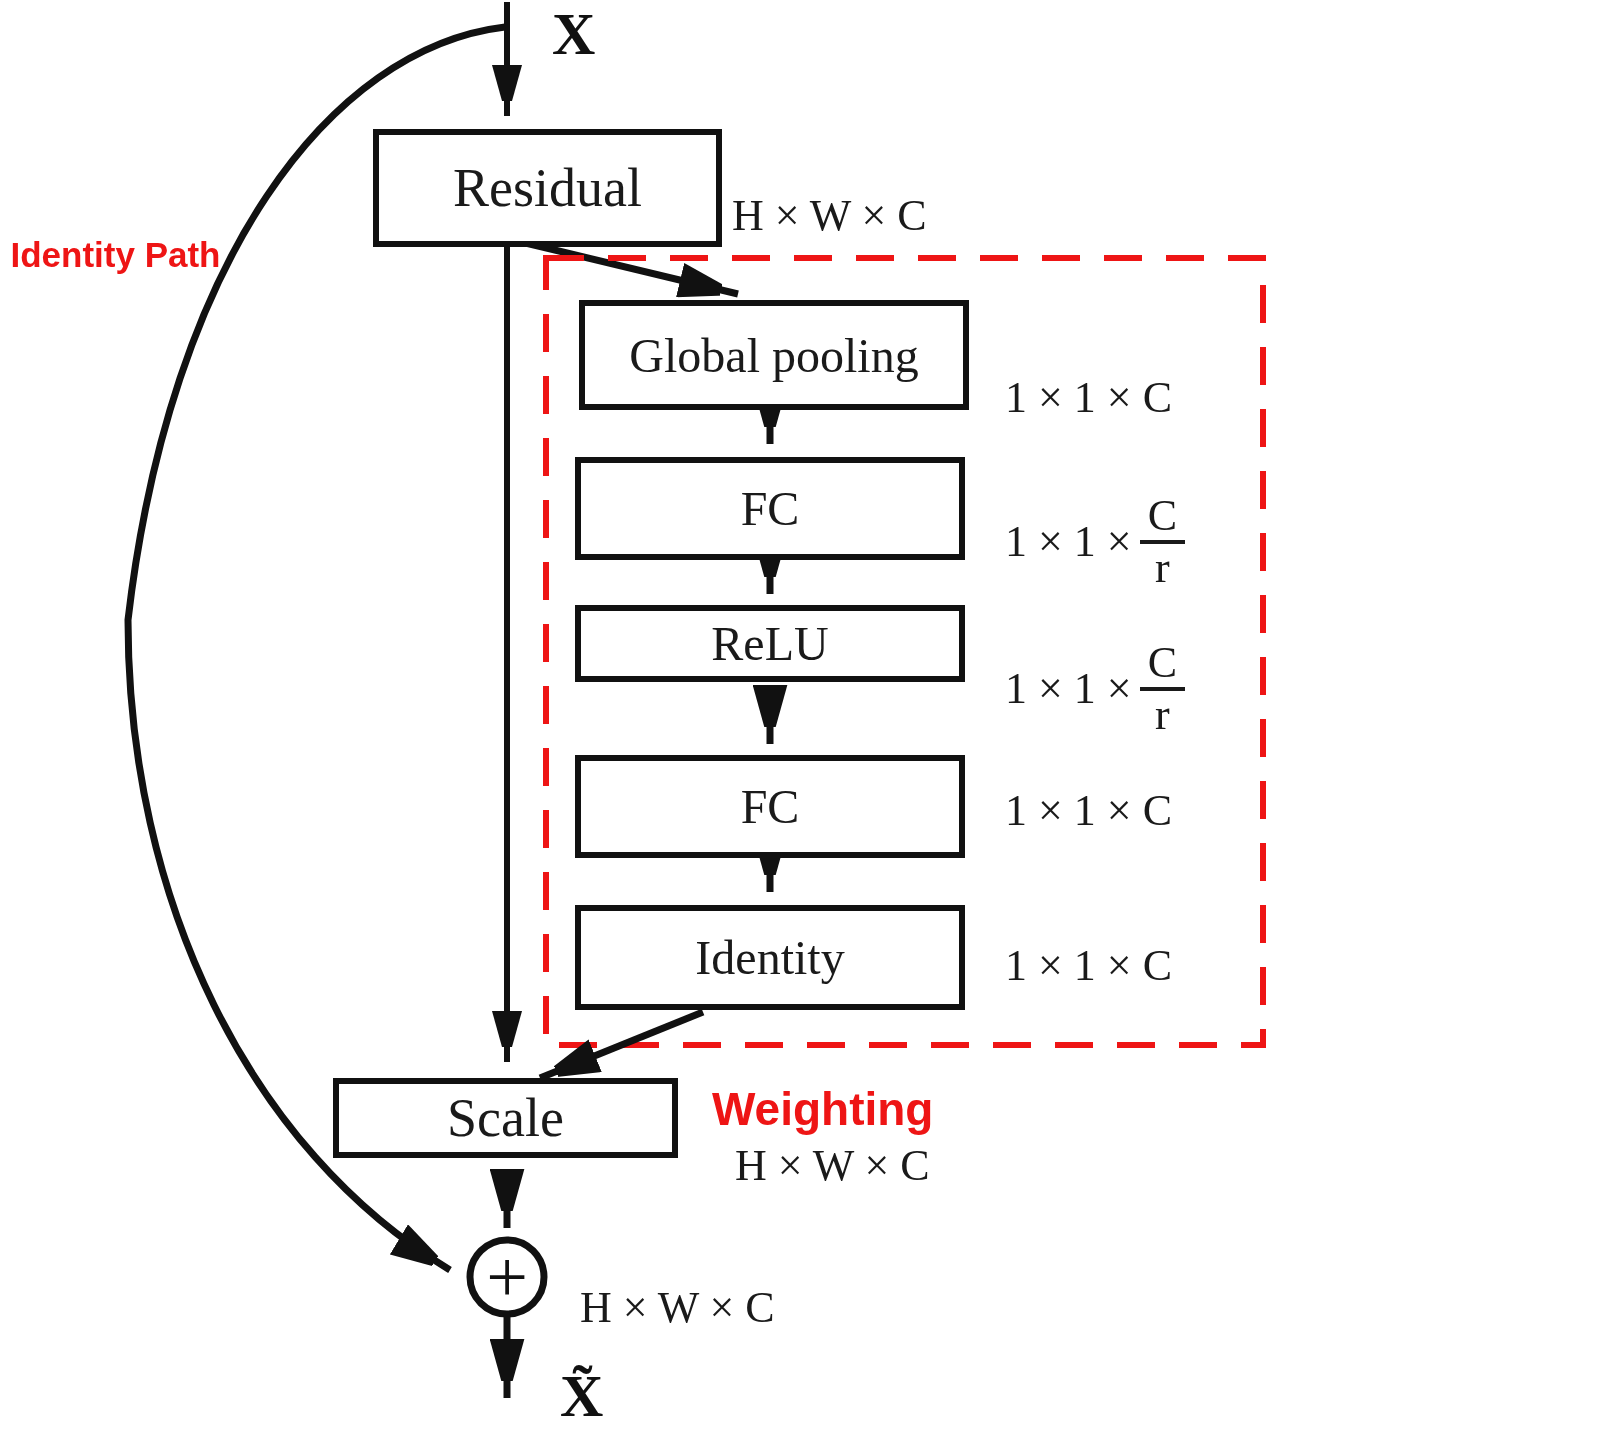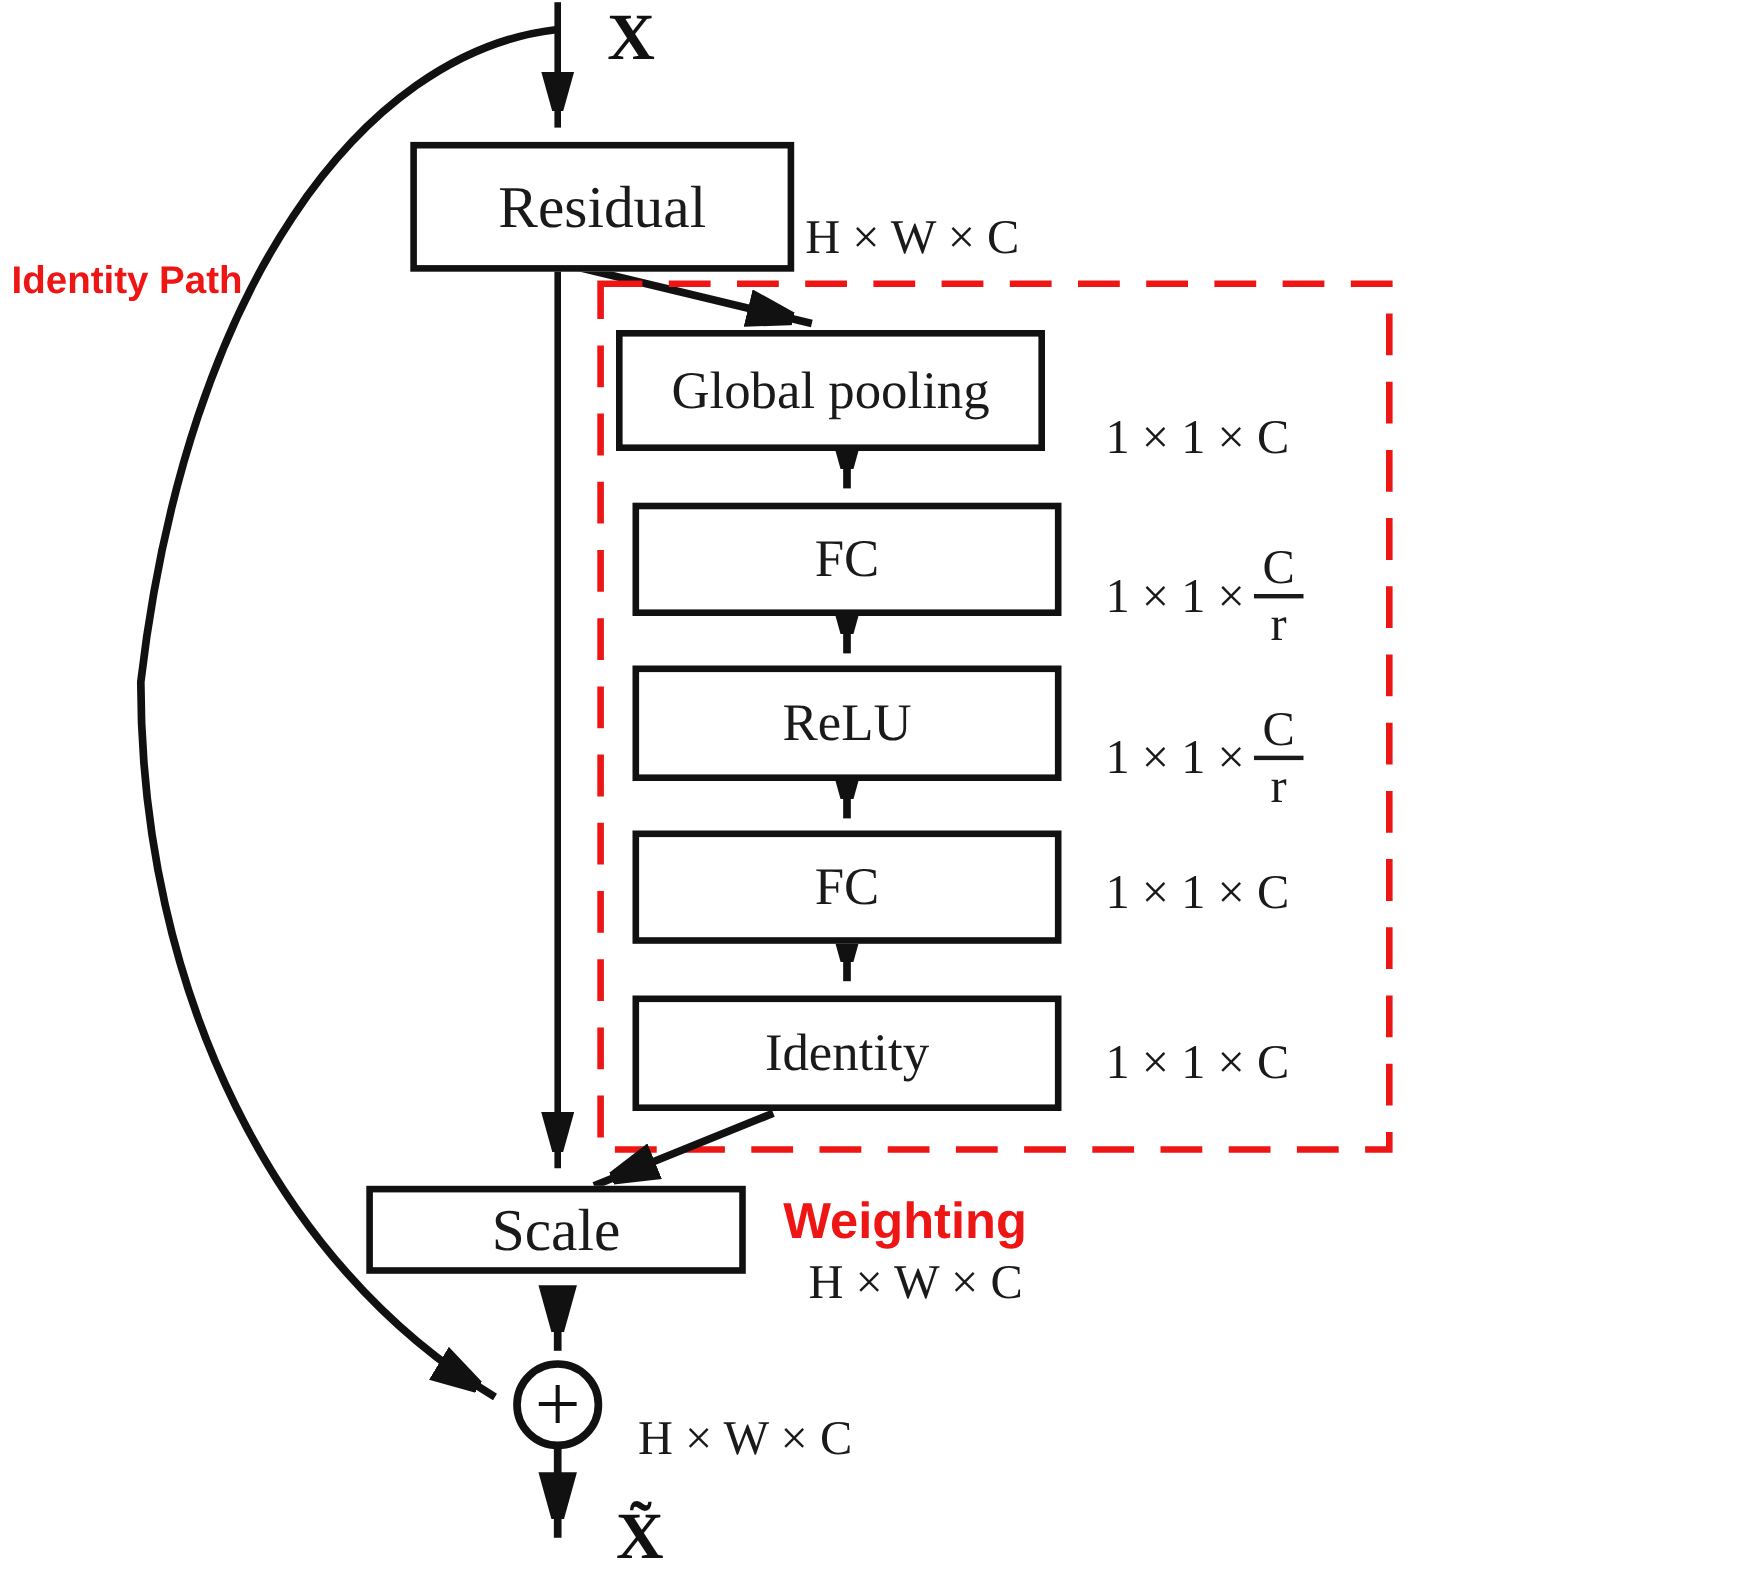--- a/index.html
+++ b/index.html
@@ -112,25 +112,25 @@
     <circle cx="507" cy="1277" r="37" fill="#ffffff" stroke="#111111" stroke-width="7"></circle>
 
     <line x1="507" y1="1314" x2="507" y2="1398" stroke="#111111" stroke-width="7" marker-end="url(#arrow)"></line>
   </svg>
 
   <div class="term in">X</div>
   <div class="term out">X̃</div>
 
   <div class="node big" style="left:333px;top:129px;width:349px;height:118px;margin-left:40px;">Residual</div>
 
-  <div class="node inner" style="left:560px;top:300px;width:390px;height:110px;">Global pooling</div>
+  <div class="node inner" style="left:579px;top:300px;width:390px;height:110px;">Global pooling</div>
 
   <div class="node inner" style="left:575px;top:457px;width:390px;height:103px;">FC</div>
 
-  <div class="node inner" style="left:575px;top:605px;width:390px;height:105px;">ReLU</div>
+  <div class="node inner" style="left:575px;top:605px;width:390px;height:77px;">ReLU</div>
 
   <div class="node inner" style="left:575px;top:755px;width:390px;height:103px;">FC</div>
 
   <div class="node inner" style="left:575px;top:905px;width:390px;height:105px;">Identity</div>
 
   <div class="node big" style="left:333px;top:1078px;width:345px;height:80px;">Scale</div>
 
   <div class="plus-op">+</div>
 
   <div class="dim" style="left:732px;top:190px;">H × W × C</div>

